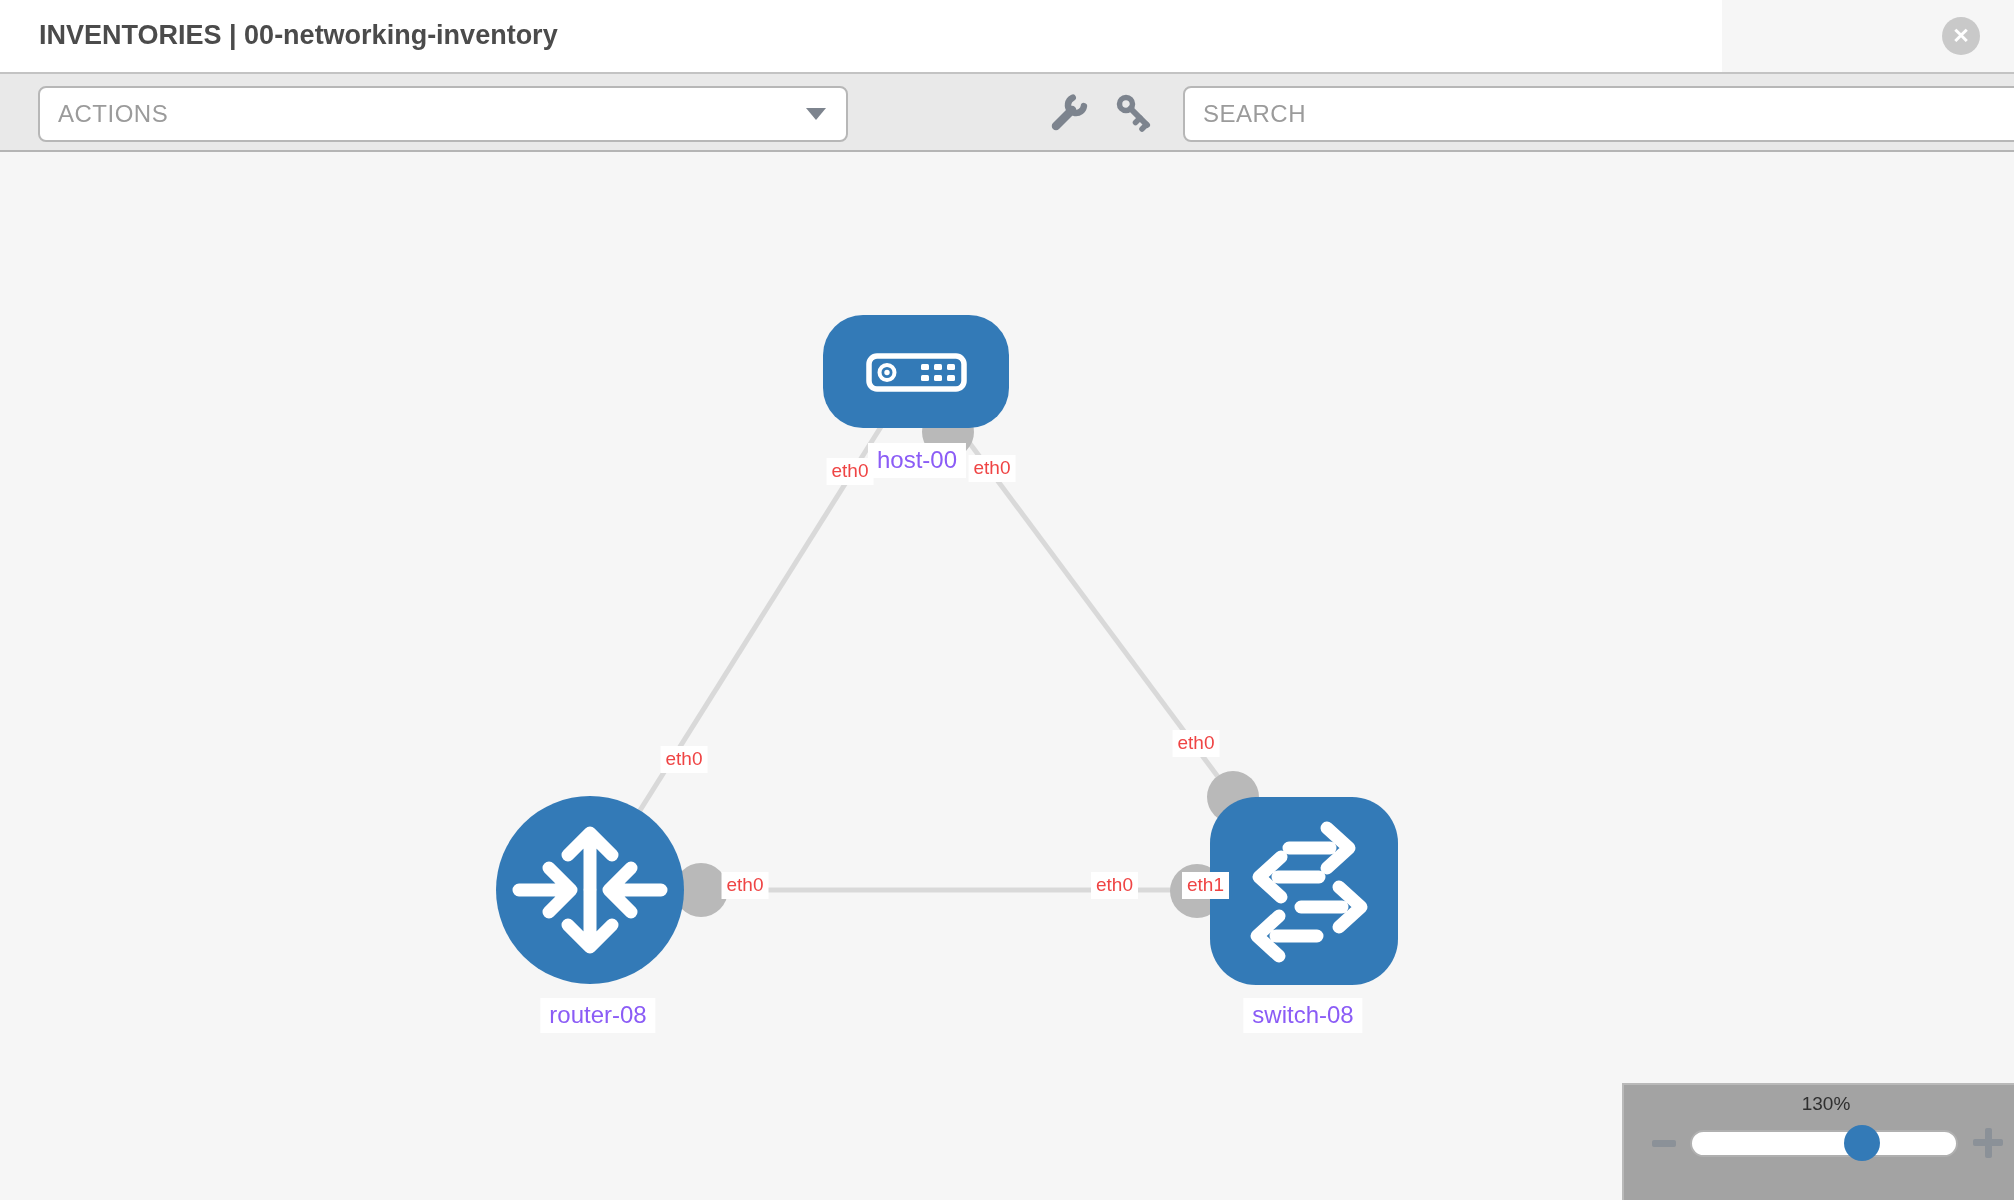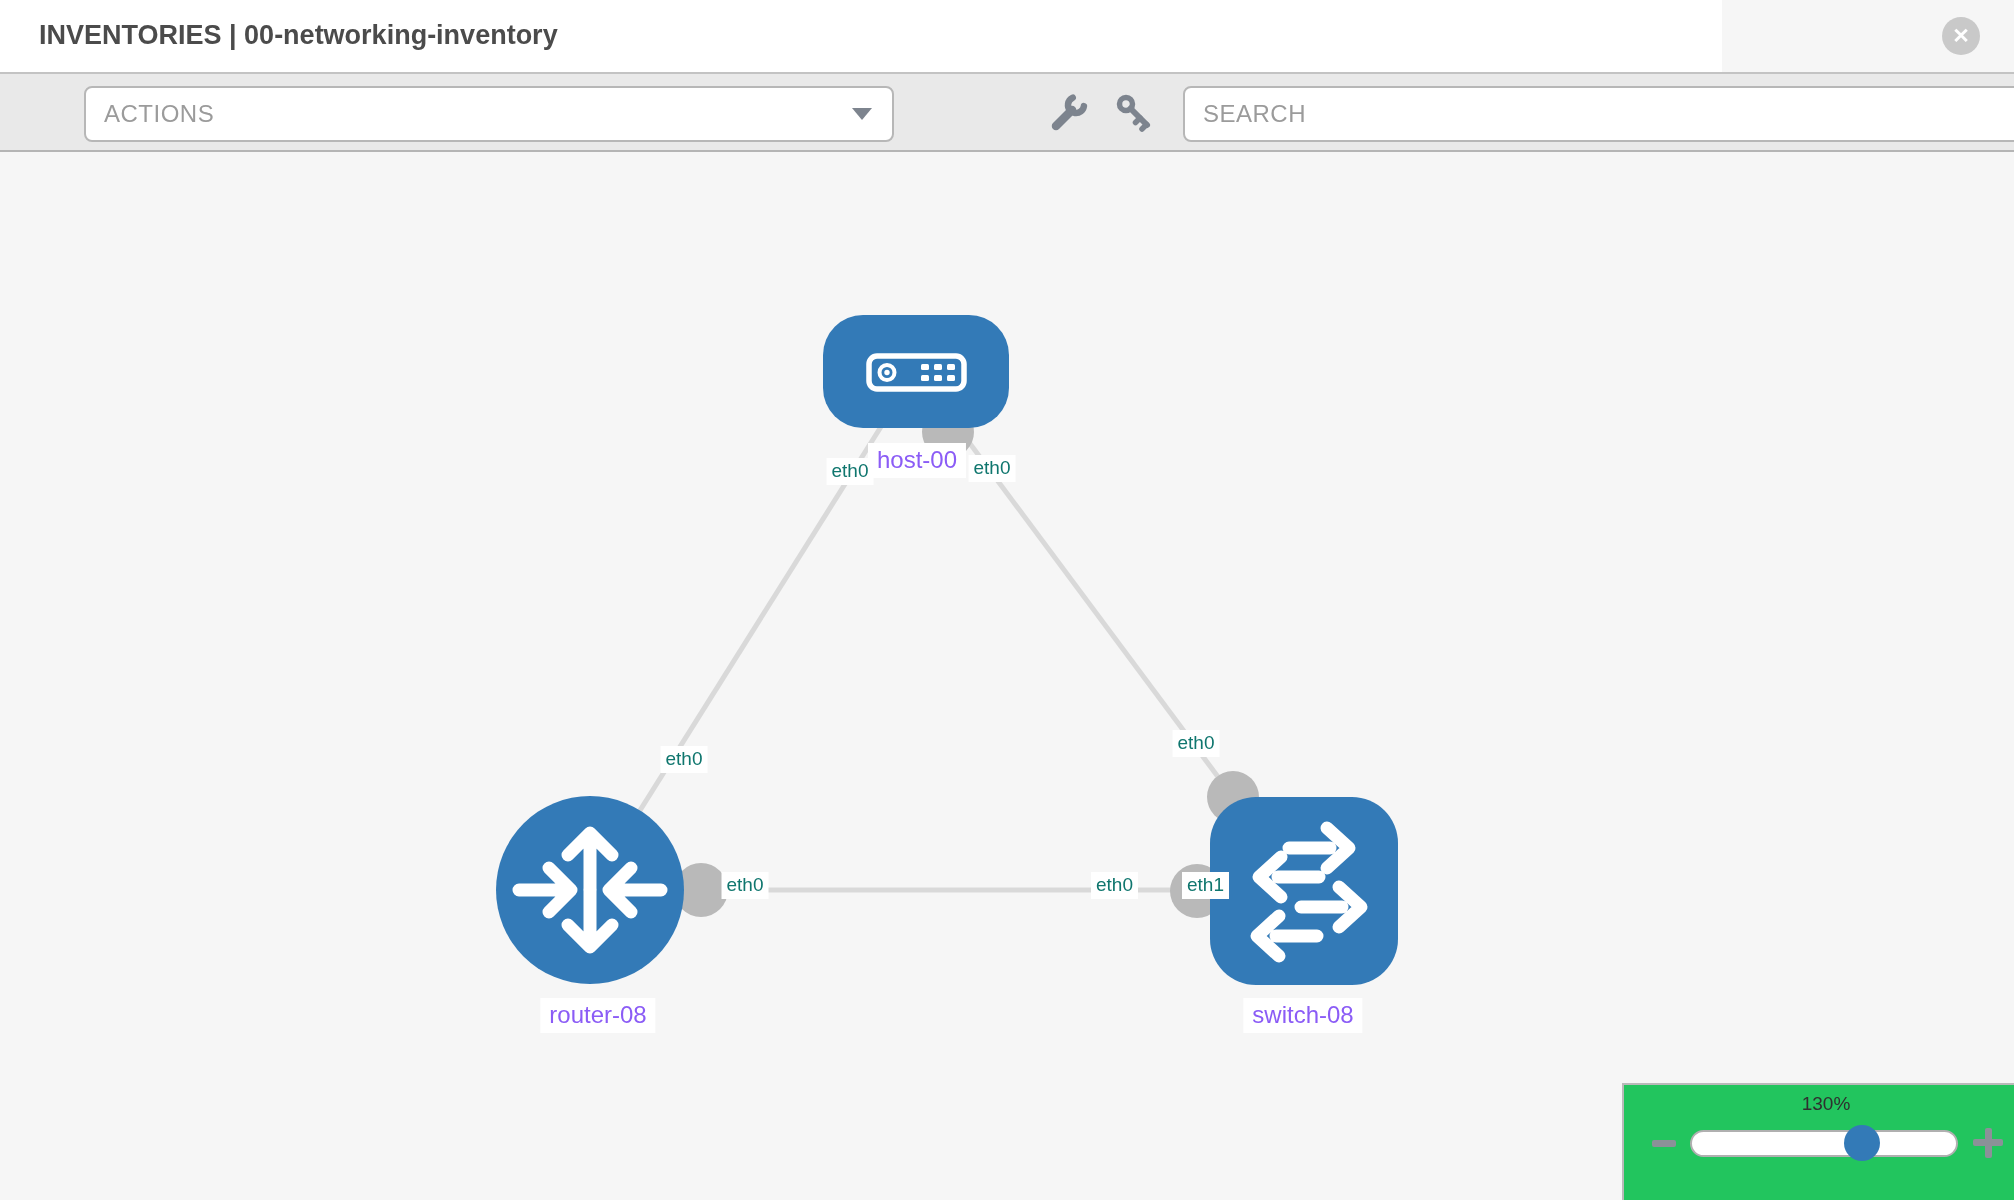--- a/index.html
+++ b/index.html
@@ -14,37 +14,37 @@
              cursor:pointer;padding:0;}
 
   
   .toolbar{position:absolute;left:0;top:72px;width:2014px;height:80px;background:#e9e9e9;
            border-top:2px solid #c3c3c3;border-bottom:2px solid #b5b5b5;box-sizing:border-box;}
   .select{position:absolute;top:12px;height:56px;background:#ffffff;border:2px solid #b7b7b7;border-radius:8px;
           box-sizing:border-box;display:flex;align-items:center;cursor:pointer;}
   .select .sel-label{font-size:24px;color:#9b9b9b;letter-spacing:.5px;padding-left:18px;flex:1;}
   .caret{width:0;height:0;border-left:10px solid transparent;border-right:10px solid transparent;
          border-top:12px solid #7d848e;margin-right:20px;}
-  .select.actions{left:38px;width:810px;margin-left:46px;}
+  .select.actions{left:38px;width:810px;}
   .select.search{left:1183px;width:896px;}
   .tool-icon{position:absolute;top:14px;width:48px;height:48px;display:flex;align-items:center;justify-content:center;cursor:pointer;}
   .tool-icon.wrench{left:1044px;}
   .tool-icon.key{left:1110px;}
 
   
   .canvas{position:absolute;left:0;top:152px;width:2014px;height:1048px;background:#f6f6f6;}
   .canvas svg.topo{position:absolute;left:0;top:0;}
   .nlabel{position:absolute;background:#ffffff;color:#8b5cf6;font-size:24px;line-height:1.2;
           padding:3px 9px;transform:translateX(-50%);white-space:nowrap;}
-  .ilabel{position:absolute;background:#ffffff;color:#0f766e;font-size:19px;line-height:1.2;
+  .ilabel{position:absolute;background:#ffffff;color:#ef4444;font-size:19px;line-height:1.2;
           padding:2px 5px;transform:translateX(-50%);white-space:nowrap;}
   .ilabel.anchor-left{transform:none;}
 
   
-  .zoom-panel{position:absolute;left:1622px;top:1083px;width:392px;height:117px;background:#22c55e;
+  .zoom-panel{position:absolute;left:1622px;top:1083px;width:392px;height:117px;background:#a3a3a3;
               border-left:2px solid #b9b9b9;border-top:2px solid #b9b9b9;box-sizing:border-box;}
   .zoom-value{position:absolute;left:202px;top:8px;transform:translateX(-50%);font-size:19px;color:#2f2f2f;}
   .zoom-row{position:absolute;left:0;top:36px;width:100%;height:44px;display:flex;align-items:center;}
   .zoom-out-btn{margin-left:28px;width:24px;height:44px;display:flex;align-items:center;justify-content:center;cursor:pointer;}
   .minus-bar{width:24px;height:7px;background:#8b9198;border-radius:2px;}
   .slider-track{margin-left:14px;position:relative;width:268px;height:27px;background:#ffffff;
                 border:2px solid #b0b0b0;border-radius:15px;box-sizing:border-box;cursor:pointer;}
   .slider-thumb{position:absolute;left:calc(64.5% - 18px);top:-7px;width:36px;height:36px;border-radius:50%;
                 background:#337ab7;cursor:grab;}
   .zoom-in-btn{margin-left:14px;width:32px;height:44px;position:relative;cursor:pointer;}

